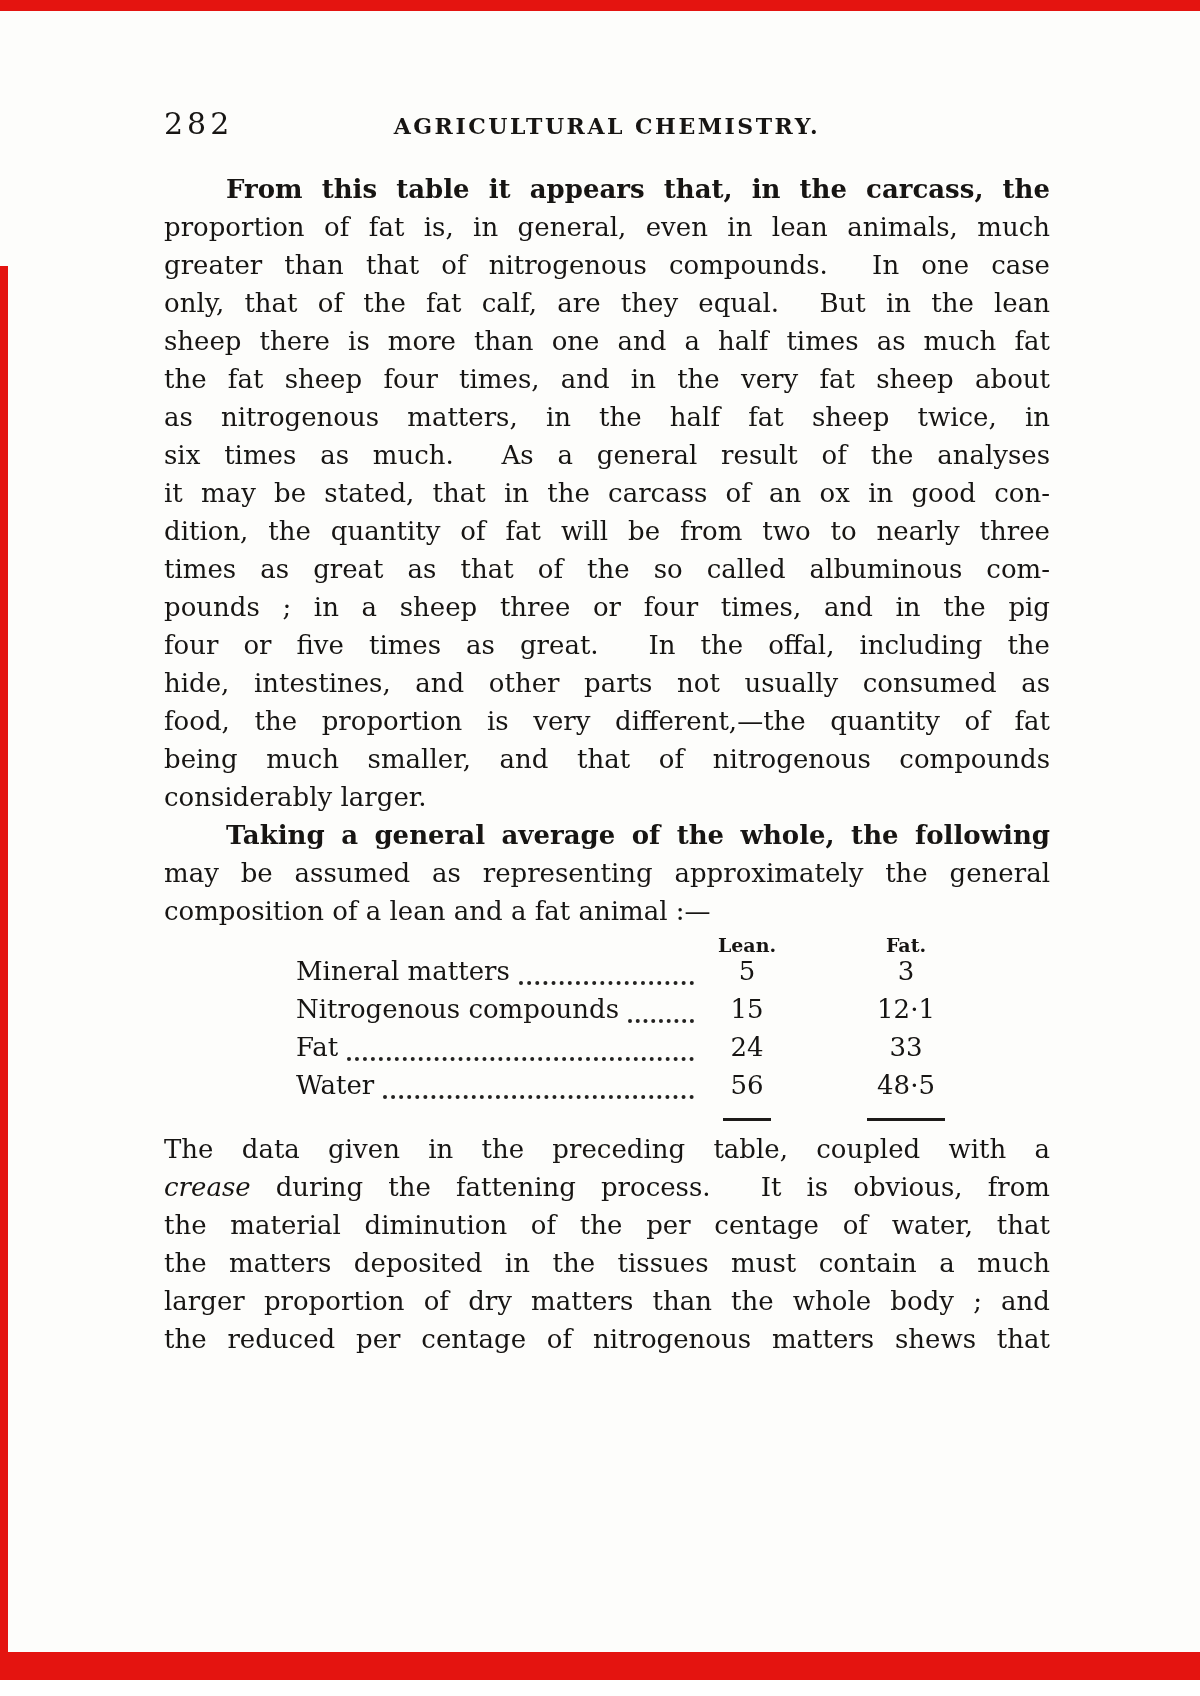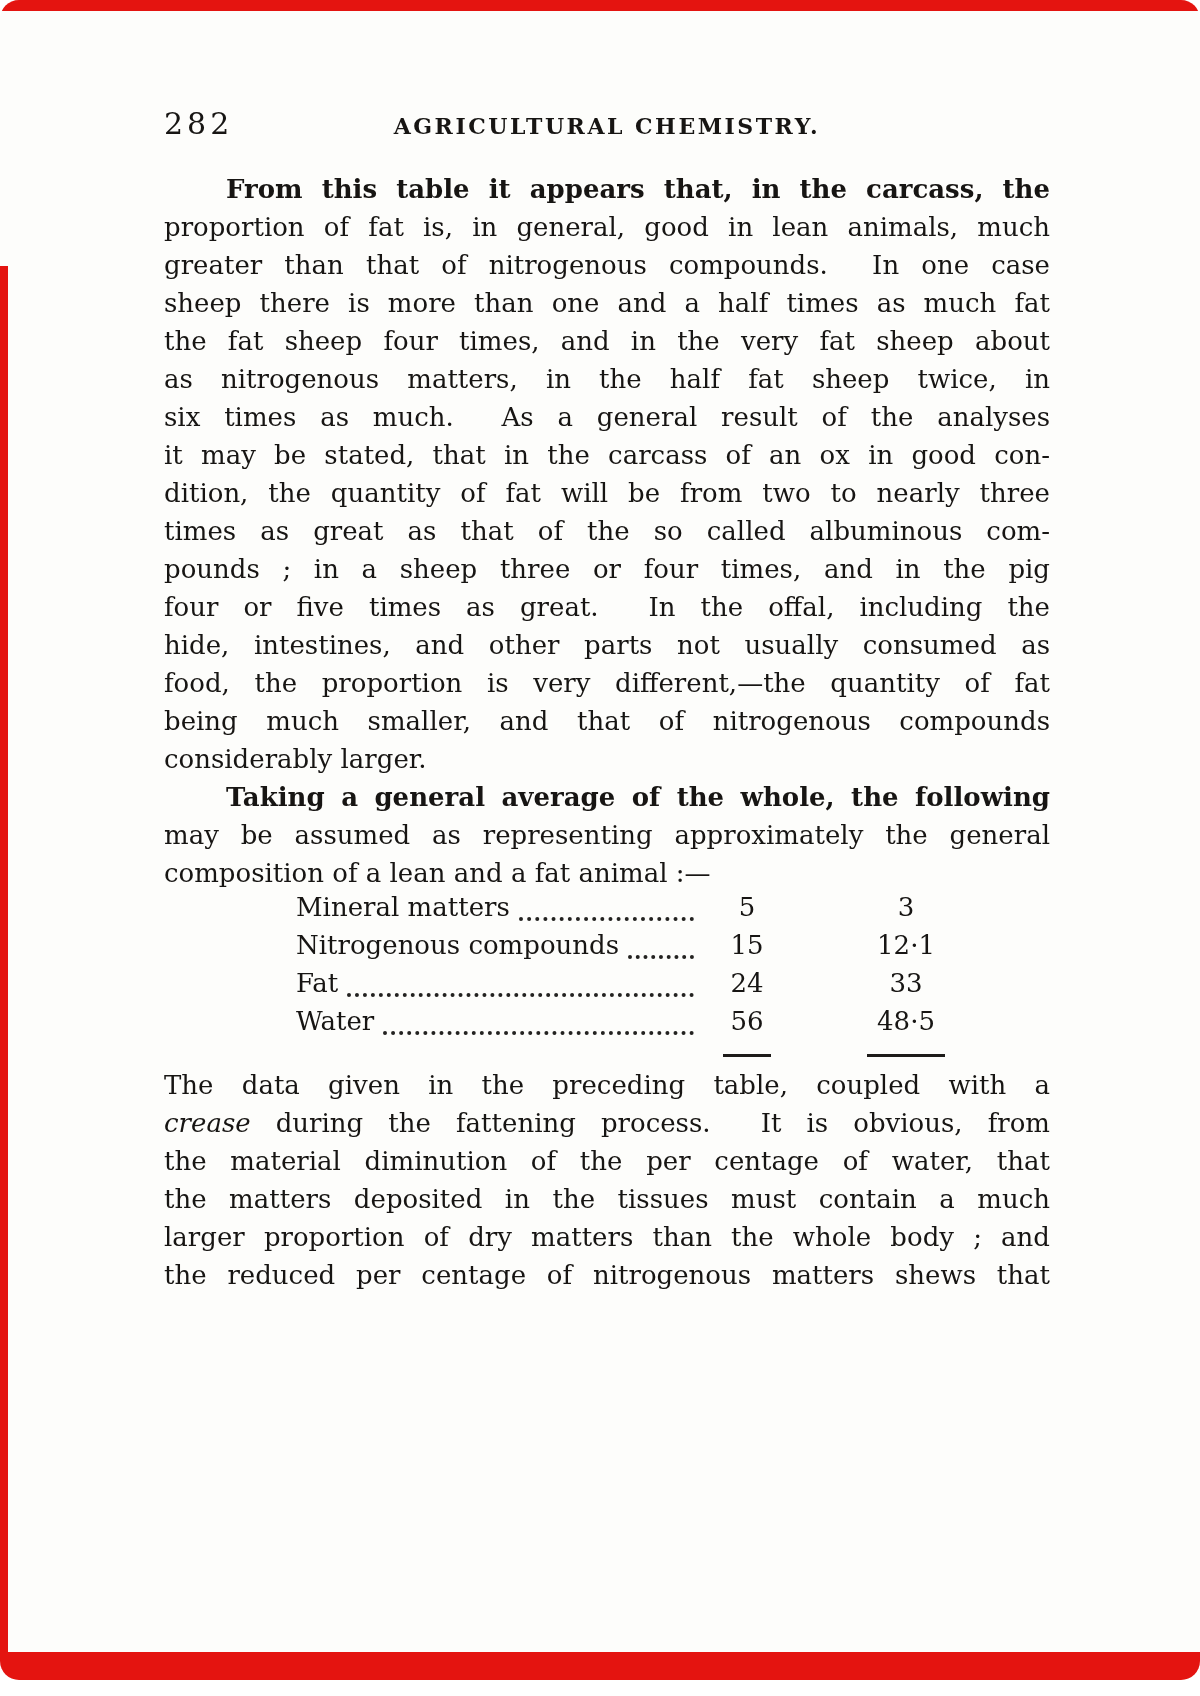--- a/index.html
+++ b/index.html
@@ -1,20 +1,19 @@
 <!DOCTYPE html>
 <html><head>
 <meta charset="utf-8">
 <style>
   html,body{margin:0;padding:0;background:#ffffff;}
   .page{
     position:relative;width:1200px;height:1680px;background:#fdfdfb;
     overflow:hidden;font-family:"DejaVu Serif","Liberation Serif",serif;
     color:#171513;
-    border-radius:19px;
   }
   .edge{position:absolute;background:#e41410;}
   .edge-top{left:0;top:0;width:1200px;height:11px;}
   .edge-left{left:0;top:266px;width:8px;height:1388px;}
   .edge-bottom{left:0;top:1652px;width:1200px;height:44px;}
 
   .content{position:absolute;left:164px;top:106px;width:886px;}
 
   .pagehead{position:relative;height:40px;}
   .pagenum{position:absolute;left:0;top:0;font-size:30px;letter-spacing:4px;}
@@ -54,22 +53,23 @@
 
   <div class="content">
 
     <header class="pagehead">
       <span class="pagenum">282</span>
       <div class="runhead">AGRICULTURAL CHEMISTRY.</div>
     </header>
 
     <section class="para p1">
       <div class="line jl indent">From this table it appears that, in the carcass, the</div>
-      <div class="line jl">proportion of fat is, in general, good in lean animals, much</div>
+      <div class="line jl">proportion of fat is, in general, even in lean animals, much</div>
       <div class="line jl">greater than that of nitrogenous compounds.&nbsp; In one case</div>
+      <div class="line jl">only, that of the fat calf, are they equal.&nbsp; But in the lean</div>
       <div class="line jl">sheep there is more than one and a half times as much fat</div>
       <div class="line jl">the fat sheep four times, and in the very fat sheep about</div>
       <div class="line jl">as nitrogenous matters, in the half fat sheep twice, in</div>
       <div class="line jl">six times as much.&nbsp; As a general result of the analyses</div>
       <div class="line jl">it may be stated, that in the carcass of an ox in good con-</div>
       <div class="line jl">dition, the quantity of fat will be from two to nearly three</div>
       <div class="line jl">times as great as that of the so called albuminous com-</div>
       <div class="line jl">pounds ; in a sheep three or four times, and in the pig</div>
       <div class="line jl">four or five times as great.&nbsp; In the offal, including the</div>
       <div class="line jl">hide, intestines, and other parts not usually consumed as</div>
@@ -78,20 +78,27 @@
       <div class="line">considerably larger.</div>
     </section>
 
     <section class="para">
       <div class="line jl indent">Taking a general average of the whole, the following</div>
       <div class="line jl">may be assumed as representing approximately the general</div>
       <div class="line">composition of a lean and a fat animal :—</div>
     </section>
 
     <section class="dtable">
+      <div class="t-headrow">
+        <span class="t-fill"></span>
+        <span class="t-lean">Lean.</span>
+        <span class="t-sp"></span>
+        <span class="t-fat">Fat.</span>
+        <span class="t-end"></span>
+      </div>
 
       <div class="t-row">
         <span class="t-label">Mineral matters</span>
         <span class="t-dots"></span>
         <span class="t-lean">5</span>
         <span class="t-sp"></span>
         <span class="t-fat">3</span>
         <span class="t-end"></span>
       </div>
       <div class="t-row">

